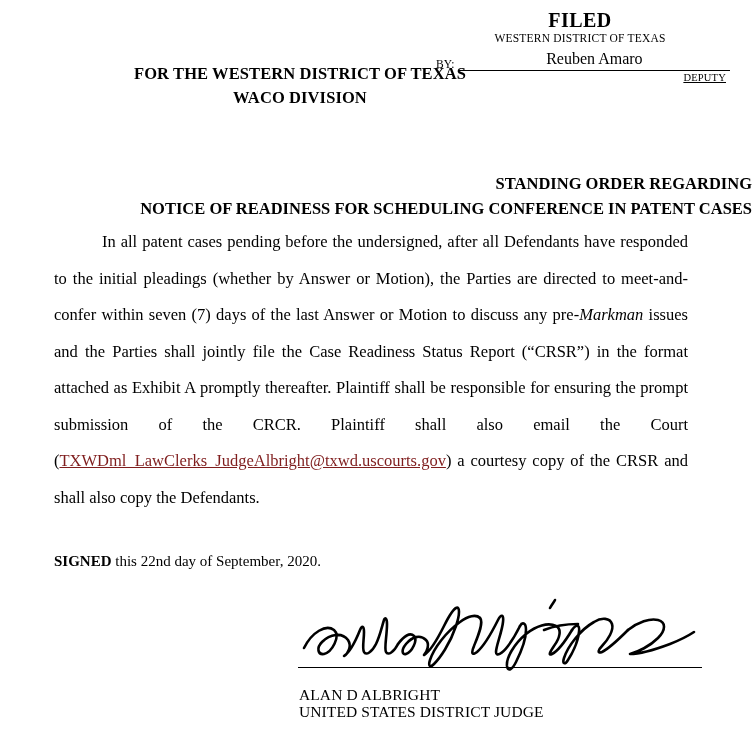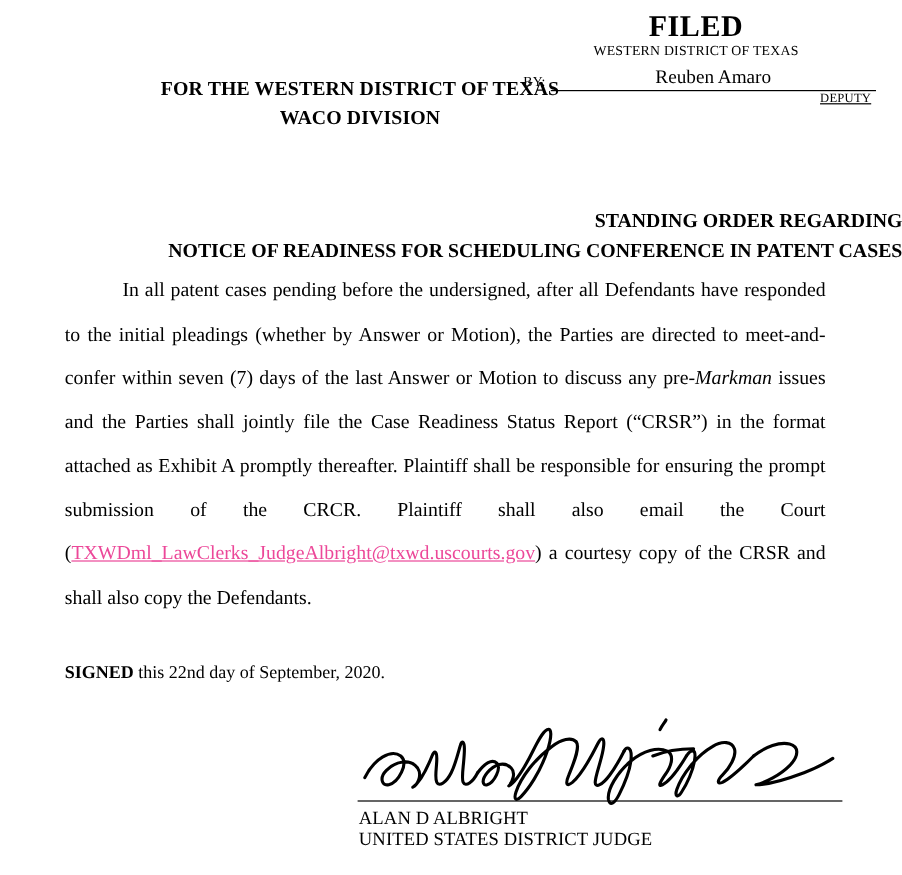--- a/index.html
+++ b/index.html
@@ -28,21 +28,21 @@
   .filed-block {
     position: absolute;
     top: 10px;
     right: 22px;
     width: 300px;
     text-align: center;
   }
   .filed-title {
     font-family: "Liberation Serif", serif;
     font-weight: bold;
-    font-size: 25px;
+    font-size: 20px;
     letter-spacing: 0.5px;
     line-height: 1.05;
   }
   .filed-date {
     font-size: 17px;
     line-height: 1.25;
     margin-top: 2px;
   }
   .filed-clerk {
     font-size: 11.5px;
@@ -125,21 +125,21 @@
     text-justify: inter-word;
   }
   .body-text .indent {
     display: inline-block;
     width: 48px;
   }
   .body-text i {
     font-style: italic;
   }
   .email-link {
-    color: #ec4899;
+    color: #7f1d1d;
     text-decoration: underline;
   }
 
   
   .signed {
     position: absolute;
     top: 553px;
     left: 54px;
     width: 640px;
     font-size: 15px;
@@ -163,21 +163,21 @@
   }
   .sig-line {
     position: absolute;
     top: 71px;
     left: 0;
     width: 404px;
     border-bottom: 1px solid #000;
   }
   .sig-name {
     position: absolute;
-    top: 78px;
+    top: 90px;
     left: 1px;
     font-size: 15.5px;
     line-height: 17px;
     letter-spacing: 0.1px;
   }
 </style>
 </head>
 <body>
 
 <div class="page">

